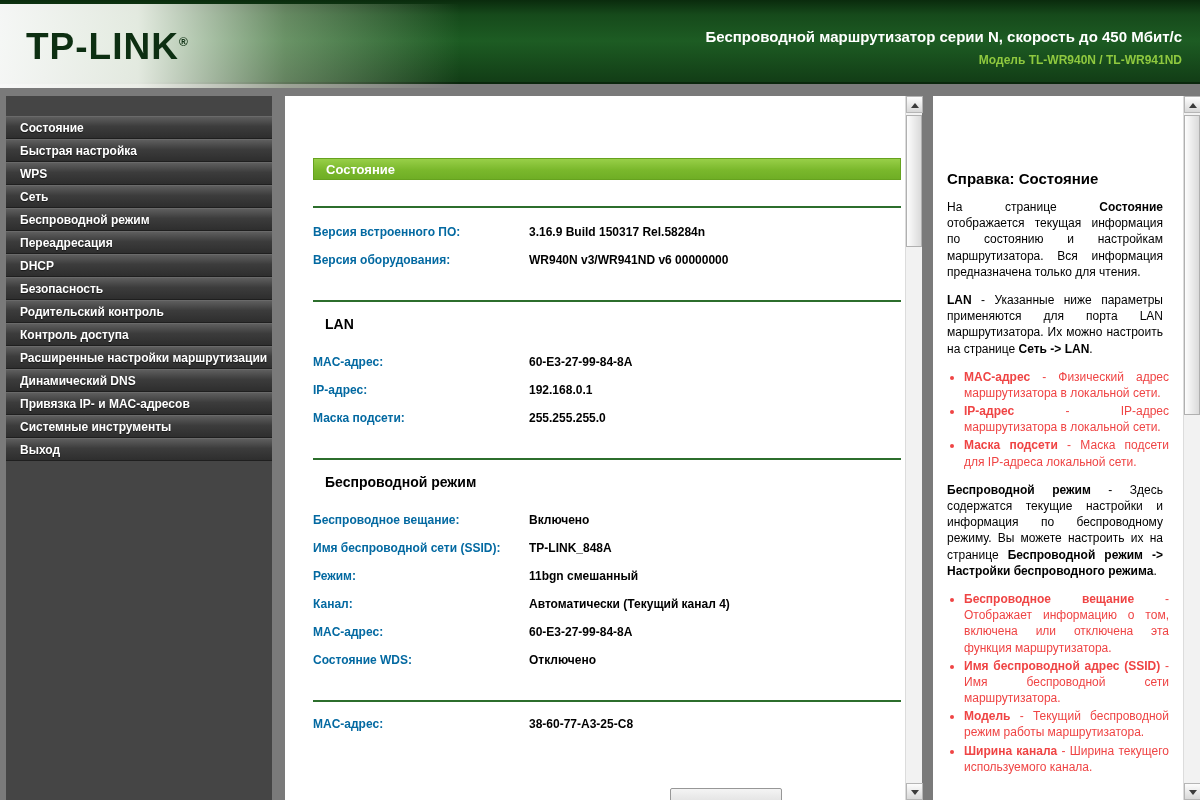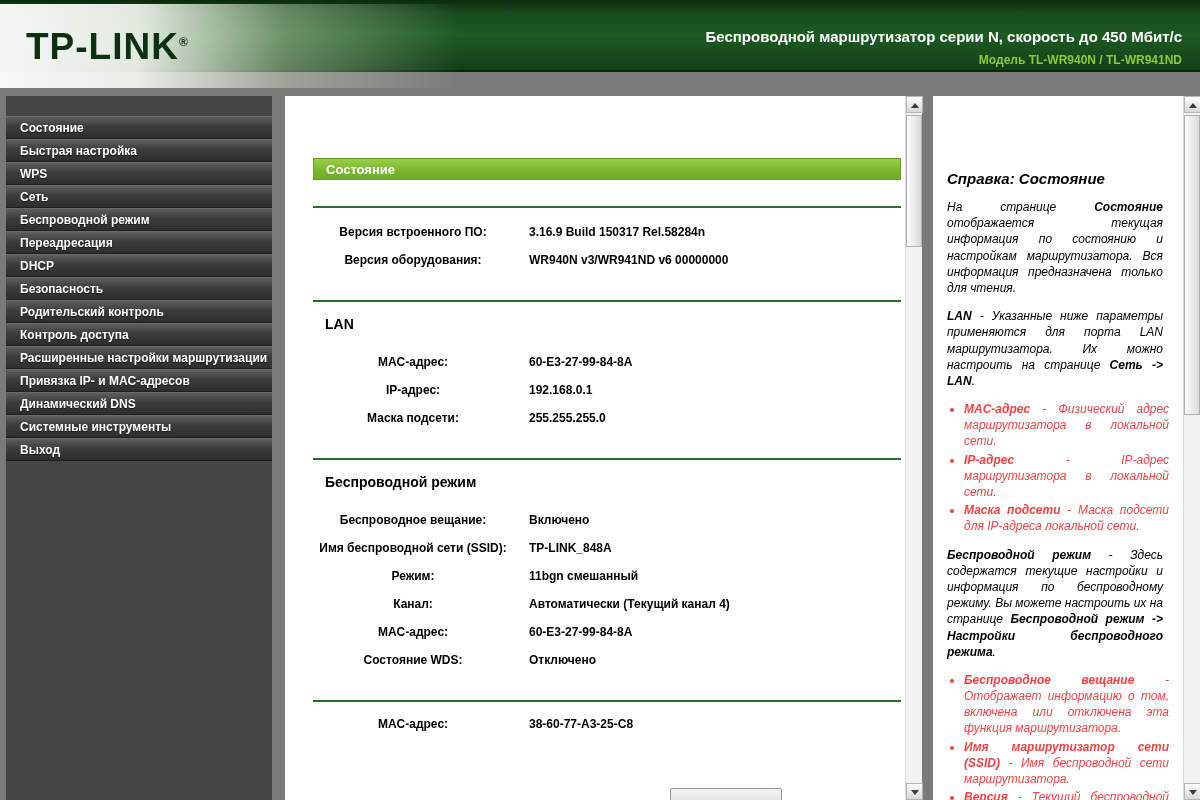--- a/index.html
+++ b/index.html
@@ -4,21 +4,21 @@
 <style>
   * { box-sizing: border-box; margin: 0; padding: 0; }
   html,body { width:1200px; height:800px; overflow:hidden; }
   body {
     font-family: "Liberation Sans", sans-serif;
     background:#7a7a7a;
     position:relative;
   }
   
   .header {
-    position:absolute; left:0; top:0; width:1200px; height:72px;
+    position:absolute; left:0; top:0; width:1200px; height:84px;
     background:linear-gradient(180deg,#0a2b0d 0%,#164a1b 18%,#1d5c23 50%,#123d16 100%);
     border-bottom:2px solid #0a270c;
   }
   .header .logo-zone {
     position:absolute; left:0; top:4px; height:84px; width:460px;
     background:linear-gradient(90deg, rgba(252,252,252,0.97) 0%, rgba(244,247,240,0.92) 30%, rgba(200,215,185,0.45) 62%, rgba(200,215,185,0) 100%);
   }
   .header .logo {
     position:absolute; left:26px; top:22px;
     font-size:37px; font-weight:bold; letter-spacing:1px;
@@ -57,21 +57,21 @@
   }
   .section { margin-top:26px; }
   .section .divider { height:2px; background:#2c6e2c; }
   .section .heading {
     font-size:14px; font-weight:bold; color:#000;
     margin:14px 0 8px 12px;
   }
   .section .rows { padding-top:8px; }
   .section.no-heading .rows { padding-top:10px; }
   .row { display:flex; height:28px; align-items:center; }
-  .row-label { width:200px; text-align:center; font-size:12px; font-weight:bold; color:#000000; }
+  .row-label { width:200px; text-align:left; font-size:12px; font-weight:bold; color:#0369a1; }
   .row-value { padding-left:16px; width:150px; font-size:12px; color:#000; white-space:nowrap;font-weight:bold; }
   .partial-button {
     position:absolute; left:385px; top:692px; width:112px; height:22px;
     background:linear-gradient(180deg,#f4f4f4,#d9d9d9);
     border:1px solid #979797; border-radius:2px; cursor:pointer;
   }
   
   .scrollbar {
     position:absolute; top:96px; width:17px; height:704px;
     background:#f2f2f2; border-left:1px solid #dcdcdc;
@@ -98,21 +98,21 @@
   .sb-thumb {
     position:absolute; left:0; width:16px;
     background:linear-gradient(90deg,#fdfdfd,#dadada);
     border:1px solid #b0b0b0; cursor:pointer;
   }
   .sb-main .sb-thumb { top:19px; height:132px; }
   .sb-right .sb-thumb { top:19px; height:300px; }
   
   .help-panel {
     position:absolute; left:933px; top:96px; width:250px; height:704px;
-    background:#ffffff; overflow:hidden; padding:74px 14px 0 14px;font-style:italic;
+    background:#ffffff; overflow:hidden; padding:74px 14px 0 14px;
   }
   .help-title { font-size:15px; font-weight:bold; color:#000; margin-bottom:12px; }
   .help-panel p {
     font-size:12px; color:#000; text-align:justify;
     line-height:1.35; margin:0 6px 12px 0;
   }
   .help-panel ul { margin:0 0 12px 0; padding-left:17px; }
   .help-panel li {
     font-size:12px; color:#ef4444; text-align:justify;
     line-height:1.35; margin-bottom:2px;
@@ -137,22 +137,22 @@
       <div class="menu-item">Быстрая настройка</div>
       <div class="menu-item">WPS</div>
       <div class="menu-item">Сеть</div>
       <div class="menu-item">Беспроводной режим</div>
       <div class="menu-item">Переадресация</div>
       <div class="menu-item">DHCP</div>
       <div class="menu-item">Безопасность</div>
       <div class="menu-item">Родительский контроль</div>
       <div class="menu-item">Контроль доступа</div>
       <div class="menu-item">Расширенные настройки маршрутизации</div>
+      <div class="menu-item">Динамический DNS</div>
       <div class="menu-item">Привязка IP- и MAC-адресов</div>
-      <div class="menu-item">Динамический DNS</div>
       <div class="menu-item">Системные инструменты</div>
       <div class="menu-item">Выход</div>
     </div>
 </div>
 
 <div class="main-panel">
   <div class="main-content">
     <div class="status-bar">Состояние</div>
     <div id="sections">
         <div class="section no-heading">
@@ -246,22 +246,22 @@
       <p>На странице <b>Состояние</b> отображается текущая информация по состоянию и настройкам маршрутизатора. Вся информация предназначена только для чтения.</p>
       <p><b>LAN</b> - Указанные ниже параметры применяются для порта LAN маршрутизатора. Их можно настроить на странице <b>Сеть -&gt; LAN</b>.</p>
       <ul>
         <li><b>MAC-адрес</b> - Физический адрес маршрутизатора в локальной сети.</li>
         <li><b>IP-адрес</b> - IP-адрес маршрутизатора в локальной сети.</li>
         <li><b>Маска подсети</b> - Маска подсети для IP-адреса локальной сети.</li>
       </ul>
       <p><b>Беспроводной режим</b> - Здесь содержатся текущие настройки и информация по беспроводному режиму. Вы можете настроить их на странице <b>Беспроводной режим -&gt; Настройки беспроводного режима</b>.</p>
       <ul>
         <li><b>Беспроводное вещание</b> - Отображает информацию о том, включена или отключена эта функция маршрутизатора.</li>
-        <li><b>Имя маршрутизатор сети (SSID)</b> - Имя беспроводной сети маршрутизатора.</li>
-        <li><b>Версия</b> - Текущий беспроводной режим работы маршрутизатора.</li>
+        <li><b>Имя беспроводной адрес (SSID)</b> - Имя беспроводной сети маршрутизатора.</li>
+        <li><b>Модель</b> - Текущий беспроводной режим работы маршрутизатора.</li>
         <li><b>Ширина канала</b> - Ширина текущего используемого канала.</li>
       </ul>
     </div>
 </div>
 
 <div class="scrollbar sb-right">
   <div class="sb-btn sb-up">
       <span class="tri-up"></span>
     </div>
   <div class="sb-thumb"></div>

